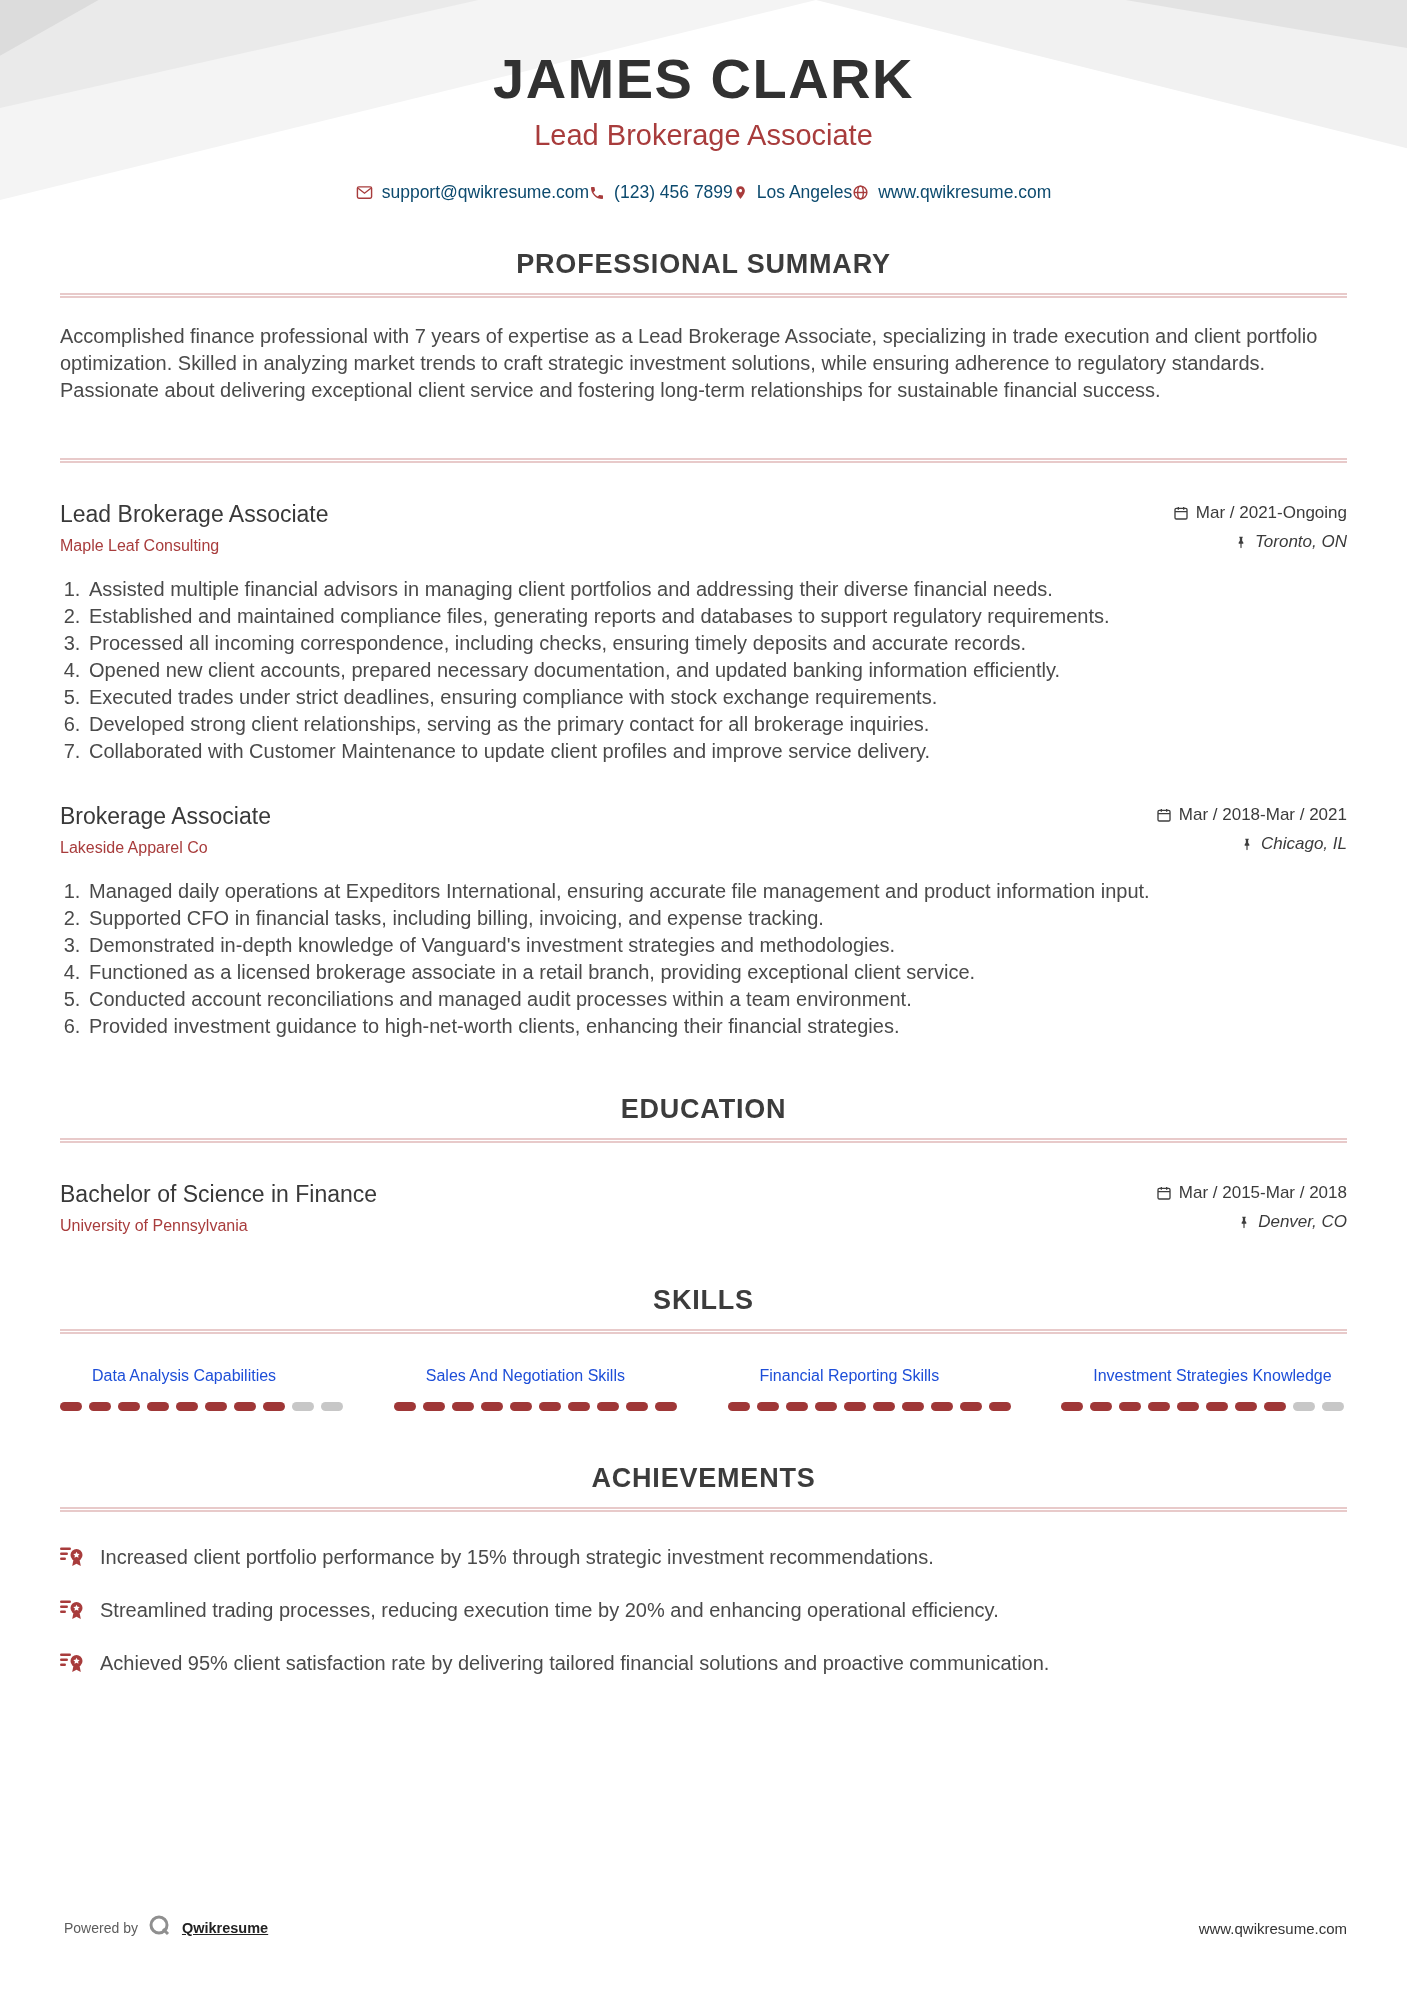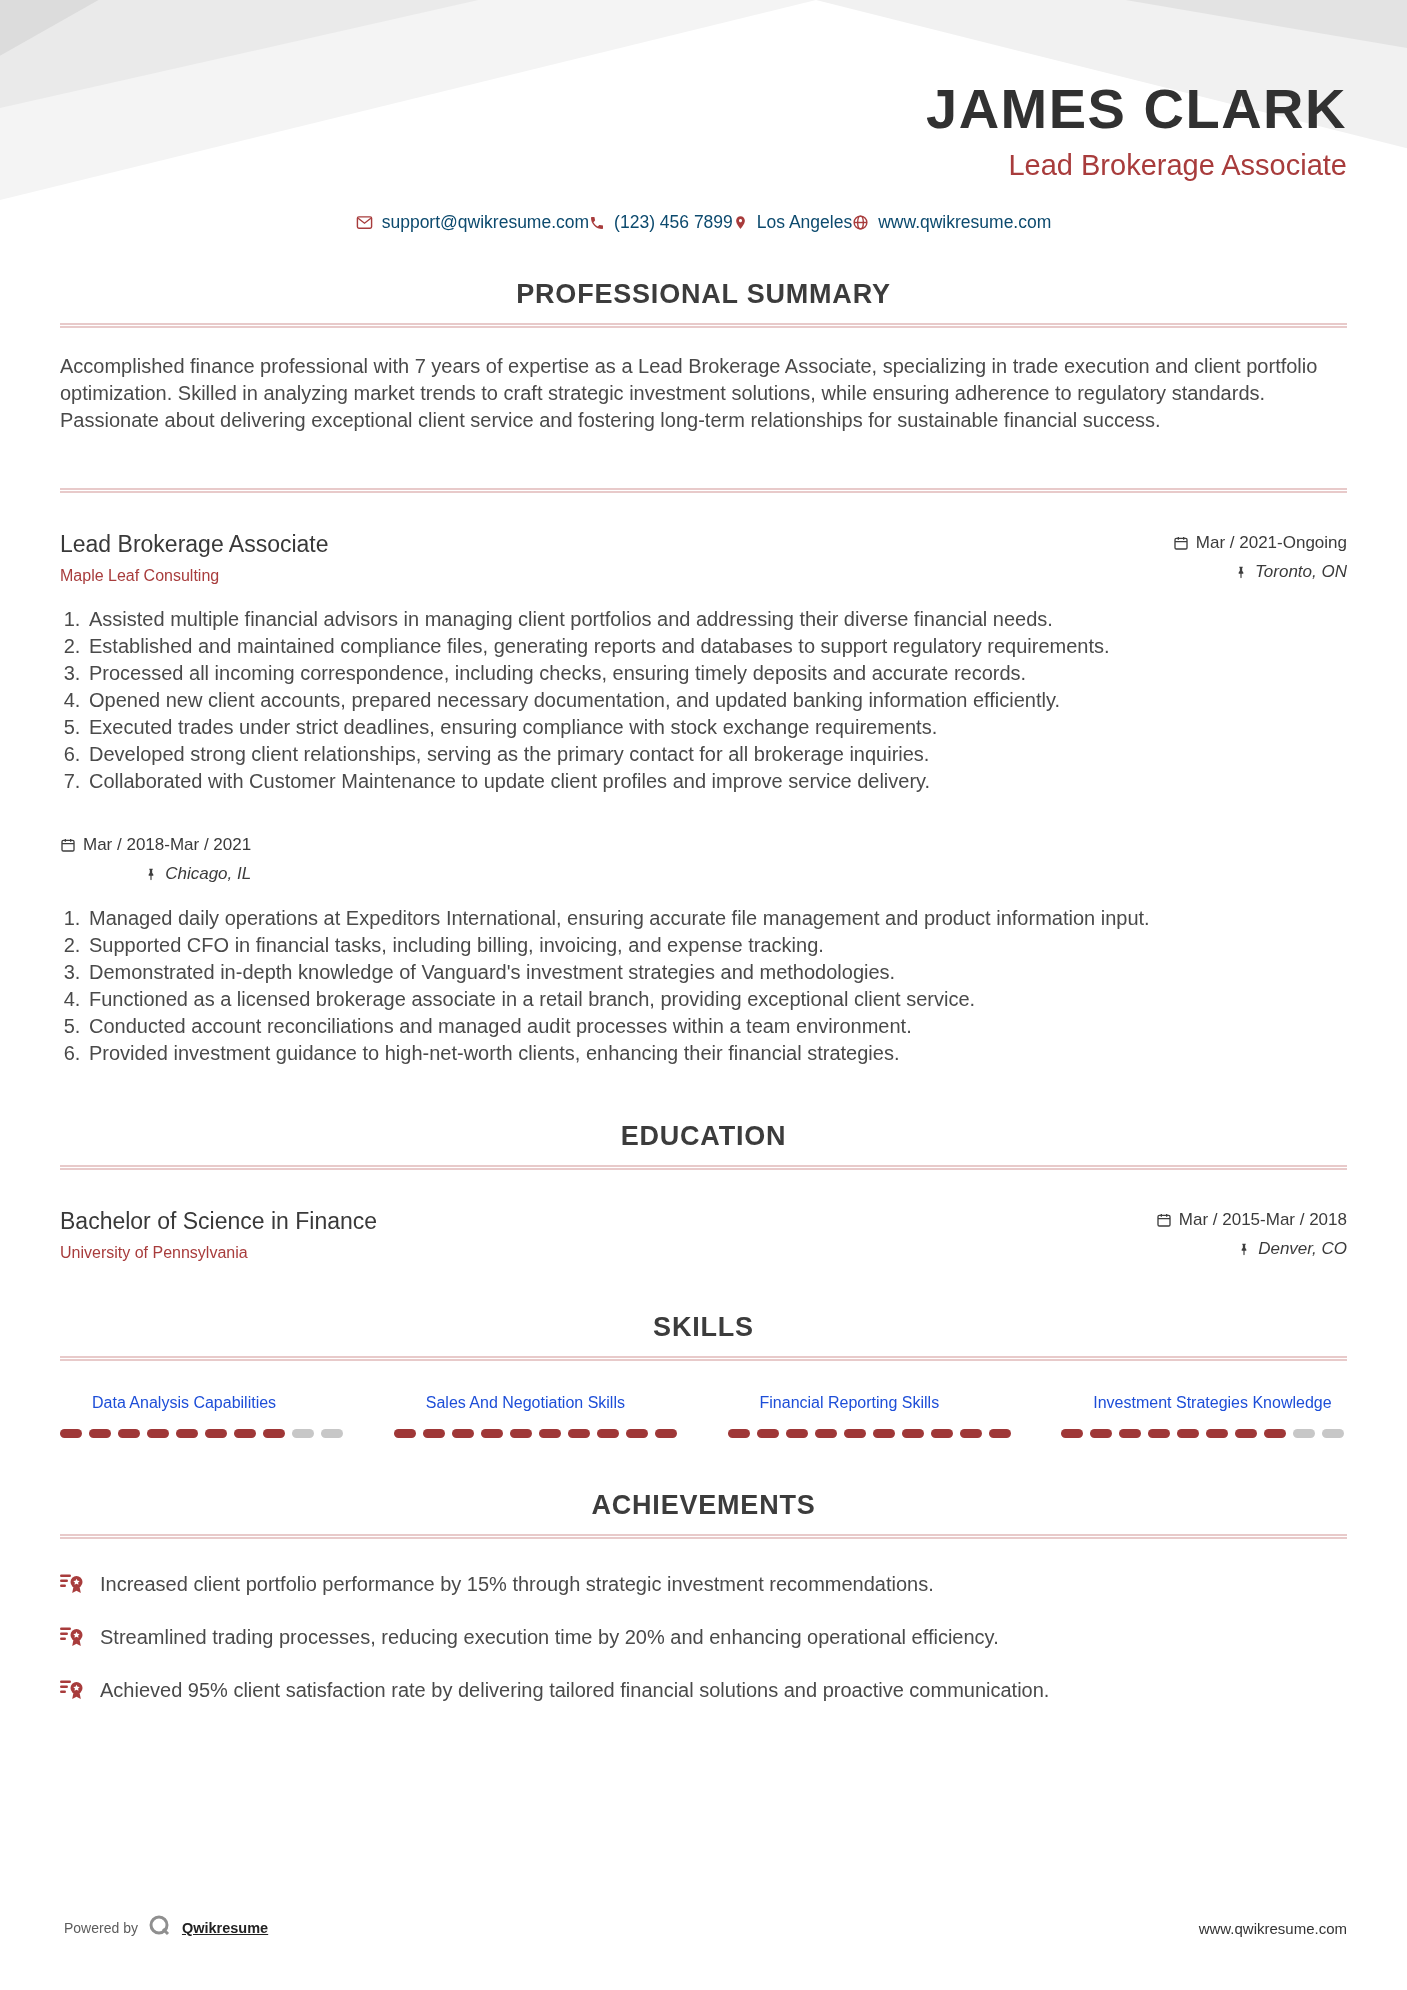--- a/index.html
+++ b/index.html
@@ -11,21 +11,21 @@
   .deco { position: absolute; top: 0; }
   .d1 { left: 0; width: 100%; height: 200px; background: #f4f4f4; clip-path: polygon(0 0, 58% 0, 0 100%); }
   .d2 { left: 0; width: 100%; height: 150px; background: #eaeaea; clip-path: polygon(0 0, 34% 0, 0 72%); }
   .d3 { left: 0; width: 100%; height: 190px; background: #f1f1f1; clip-path: polygon(58% 0, 100% 0, 100% 78%); }
   .d4 { left: 0; width: 100%; height: 120px; background: #e3e3e3; clip-path: polygon(80% 0, 100% 0, 100% 40%); }
   .d5 { left: 0; width: 100%; height: 90px;  background: #dcdcdc; clip-path: polygon(0 0, 7% 0, 0 62%); }
 
   .content { position: relative; padding: 0 60px; }
 
   
-  .header { position: relative; text-align: right; padding-top: 76px; }
+  .header { position: relative; text-align: center; padding-top: 46px; }
   .name { font-size: 56px; font-weight: 700; color: #313131; letter-spacing: 1.5px; }
   .cand-title { font-size: 29px; color: #a83c3c; margin-top: 8px; font-weight: 400; }
   .contact-row { display: flex; justify-content: center; align-items: center; margin-top: 30px; font-size: 17.5px; color: #0c4a6e; }
   .contact-item { display: inline-flex; align-items: center; gap: 9px; cursor: pointer; }
   .contact-item svg { display: block; }
 
   
   .section { position: relative; }
   .sec-summary { margin-top: 46px; }
   .sec-exp { margin-top: 54px; }
@@ -176,20 +176,24 @@
   <li class="bullet">Executed trades under strict deadlines, ensuring compliance with stock exchange requirements.</li>
 
   <li class="bullet">Developed strong client relationships, serving as the primary contact for all brokerage inquiries.</li>
 
   <li class="bullet">Collaborated with Customer Maintenance to update client profiles and improve service delivery.</li>
 </ol>
       </article>
 
       <article class="job">
         <div class="job-head">
+          <div class="job-left">
+            <div class="job-title-text">Brokerage Associate</div>
+            <div class="job-company">Lakeside Apparel Co</div>
+          </div>
           <div class="job-right">
             <div class="meta-row">
               <span>
                 <svg width="16" height="16" viewBox="0 0 24 24" fill="none" stroke="#3e3e3e" stroke-width="2">
                     <rect x="3" y="5" width="18" height="16" rx="2"></rect>
                     <path d="M3 10h18M8 3v4M16 3v4"></path>
                   </svg>
               </span>
               <span>Mar / 2018-Mar / 2021</span>
             </div>

